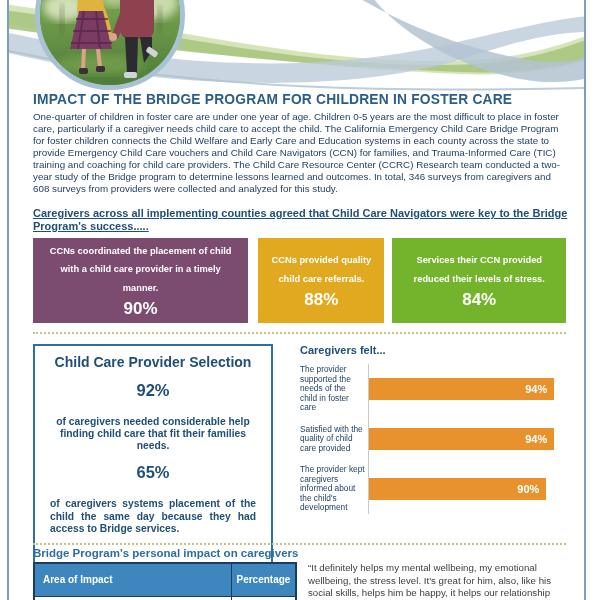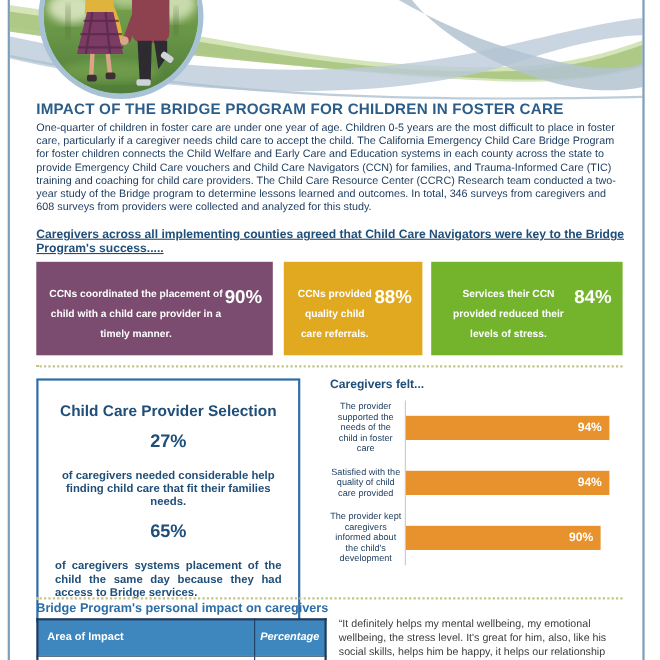--- a/index.html
+++ b/index.html
@@ -19,55 +19,55 @@
   .title { position:absolute; left:33px; top:92px; width:540px;
     font-size:13.8px; font-weight:700; color:#2b5d88; letter-spacing:.2px; }
 
   .intro { position:absolute; left:33px; top:111px; width:534px;
     font-size:9.8px; line-height:1.22; color:#1a3a5e; }
 
   .subhead { position:absolute; left:33px; top:207px; width:540px;
     font-size:11px; font-weight:700; line-height:1.18; color:#1f4e79;text-decoration:underline; }
 
   .stat-row { position:absolute; left:33px; top:238px; width:533px; display:flex; }
-  .stat-box { height:85px; color:#fff; text-align:center; display:flex; flex-direction:row;
-    justify-content:center; padding:20px 10px; }
+  .stat-box { height:85px; color:#fff; text-align:center; display:flex; flex-direction:column;
+    justify-content:center; padding:6px 10px; }
   .stat-box .txt { font-size:9.3px; font-weight:700; line-height:1.95; }
   .stat-box .val { font-size:17px; font-weight:700; margin-top:2px; }
   .stat-box.b0 { width:226px; margin-right:10px; }
   .stat-box.b1 { width:132px; margin-right:8px; }
   .stat-box.b2 { width:182px; }
 
   .dotted { position:absolute; left:33px; width:533px; height:0; border-top:2px dotted #c2c584; }
   .dotted.d1 { top:332px; }
   .dotted.d2 { top:543px; }
 
   .provider-box { position:absolute; left:33px; top:344px; width:240px; height:222px;
-    border:2px solid #2f6ea5; background:#fff; text-align:center; color:#1f4e79; padding-top:19px; }
+    border:2px solid #2f6ea5; background:#fff; text-align:center; color:#1f4e79; padding-top:8px; }
   .provider-box .pb-title { font-size:14px; font-weight:700; }
   .provider-box .pb-val { font-size:16.5px; font-weight:700; margin-top:11px; }
   .provider-box .pb-txt { font-size:10.3px; font-weight:700; line-height:1.18; margin:16px auto 0; width:206px; }
   .provider-box .pb-txt.justify { text-align:justify; }
 
   .chart { position:absolute; left:300px; top:344px; width:266px; }
   .chart-title { font-size:11px; font-weight:700; color:#1f4e79; margin-bottom:8px; }
   .bar-row { display:flex; align-items:center; min-height:50px; }
-  .bar-label { width:68px; font-size:8.3px; line-height:1.15; color:#1a3a5e; text-align:center; padding-right:3px; }
+  .bar-label { width:68px; font-size:8.3px; line-height:1.15; color:#1a3a5e; text-align:left; padding-right:3px; }
   .bar-track { flex:1; align-self:stretch; border-left:1px solid #c9c9c9; display:flex; align-items:center; }
   .bar { height:22px; display:flex; align-items:center; justify-content:flex-end;
     padding-right:7px; color:#fff; font-size:11px; font-weight:700; }
 
   .impact-heading { position:absolute; left:33px; top:547px; font-size:11.5px; font-weight:700; color:#2d6da6; }
 
   .impact-table { position:absolute; left:33px; top:562px; border-collapse:collapse; }
   .impact-table th, .impact-table td { border:1.5px solid #1e3a5f; }
   table.impact-table { border:2px solid #1e3a5f; }
   .impact-table th { background:#3e87be; color:#fff; font-size:10px; font-weight:700;
     padding:4px 8px; text-align:left; height:33px; }
-  .impact-table th.pct { text-align:left; padding:4px 5px;font-style:italic; }
+  .impact-table th.pct { text-align:left; padding:4px 5px; }
   .impact-table td { font-size:10.5px; font-weight:700; color:#15355b; padding:6px 8px; height:24px; }
   .impact-table td.pct { text-align:center; }
   .col-impact { width:197px; } .col-pct { width:65px; }
 
   .quote { position:absolute; left:308px; top:562px; width:258px;
     font-size:9.7px; line-height:1.3; color:#3d3d3d; }
 </style>
 </head>
 <body>
 
@@ -150,21 +150,21 @@
     <div class="stat-box b2" style="background: rgb(116, 180, 44);">
       <div class="txt">Services their CCN provided reduced their levels of stress.</div>
       <div class="val">84%</div>
     </div>
   </div>
 
   <div class="dotted d1"></div>
 
   <div class="provider-box">
     <div class="pb-title">Child Care Provider Selection</div>
-    <div class="pb-val">27%</div>
+    <div class="pb-val">92%</div>
     <div class="pb-txt">of caregivers needed considerable help finding child care that fit their families needs.</div>
     <div class="pb-val">65%</div>
     <div class="pb-txt justify">of caregivers systems placement of the child the same day because they had access to Bridge services.</div>
   </div>
 
   <div class="chart">
     <div class="chart-title">Caregivers felt...</div>
     <div class="bar-row">
       <div class="bar-label">The provider supported the needs of the child in foster care</div>
       <div class="bar-track">

